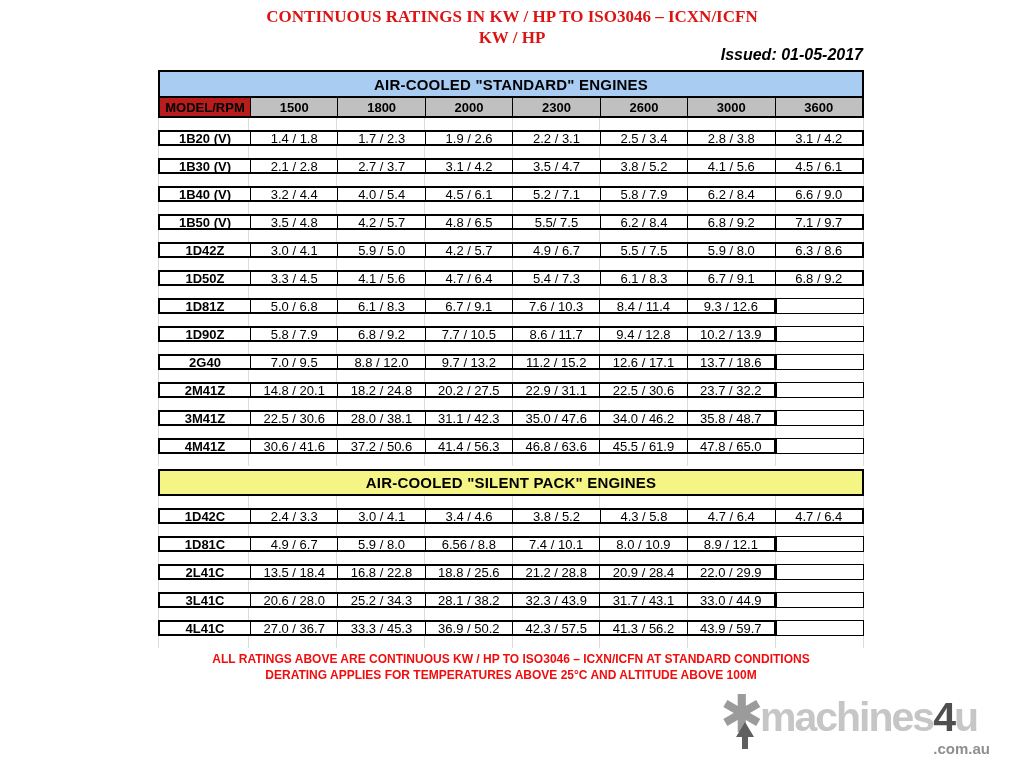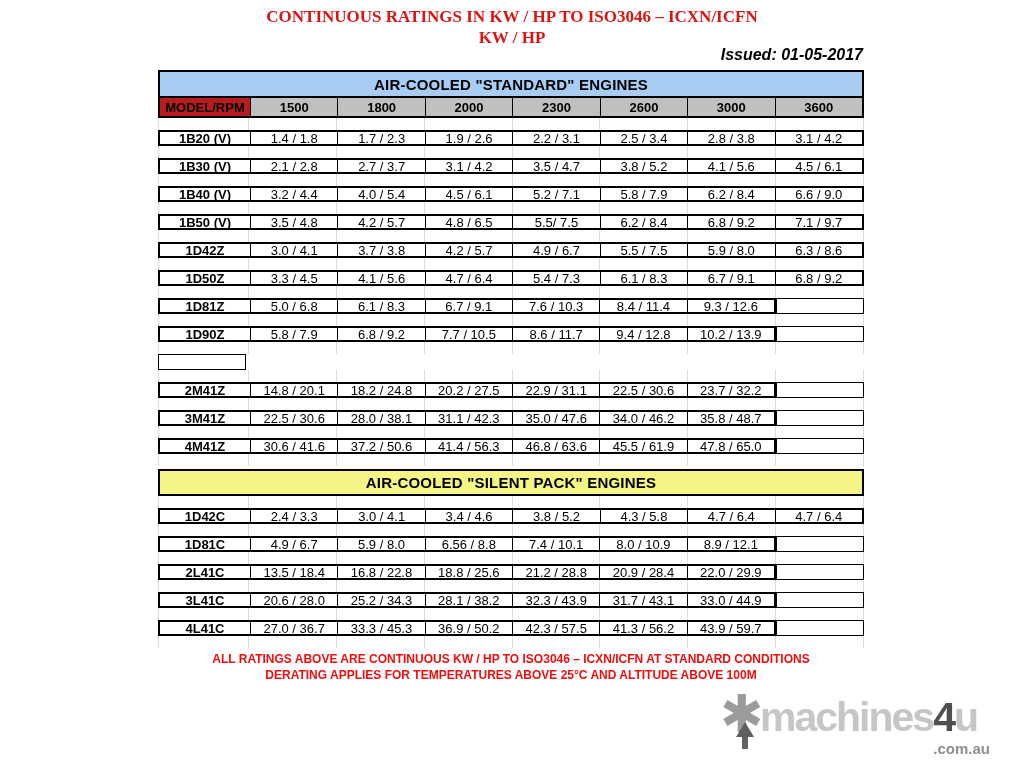--- a/index.html
+++ b/index.html
@@ -181,21 +181,21 @@
         <div></div>
         <div></div>
         <div></div>
         <div></div>
         <div></div>
       </div>
       <div class="row">
         <div class="row-main">
           <div class="cell model">1D42Z</div>
           <div class="cell">3.0 / 4.1</div>
-          <div class="cell">3.7 / 3.8</div>
+          <div class="cell">5.9 / 5.0</div>
           <div class="cell">4.2 / 5.7</div>
           <div class="cell">4.9 / 6.7</div>
           <div class="cell">5.5 / 7.5</div>
           <div class="cell">5.9 / 8.0</div>
           <div class="cell">6.3 / 8.6</div>
         </div>
       </div>
       <div class="gap">
         <div></div>
         <div></div>
@@ -266,20 +266,29 @@
         <div></div>
         <div></div>
         <div></div>
         <div></div>
         <div></div>
         <div></div>
         <div></div>
         <div></div>
       </div>
       <div class="row">
+        <div class="row-main">
+          <div class="cell model">2G40</div>
+          <div class="cell">7.0 / 9.5</div>
+          <div class="cell">8.8 / 12.0</div>
+          <div class="cell">9.7 / 13.2</div>
+          <div class="cell">11.2 / 15.2</div>
+          <div class="cell">12.6 / 17.1</div>
+          <div class="cell">13.7 / 18.6</div>
+        </div>
         <div class="tail"></div>
       </div>
       <div class="gap">
         <div></div>
         <div></div>
         <div></div>
         <div></div>
         <div></div>
         <div></div>
         <div></div>

